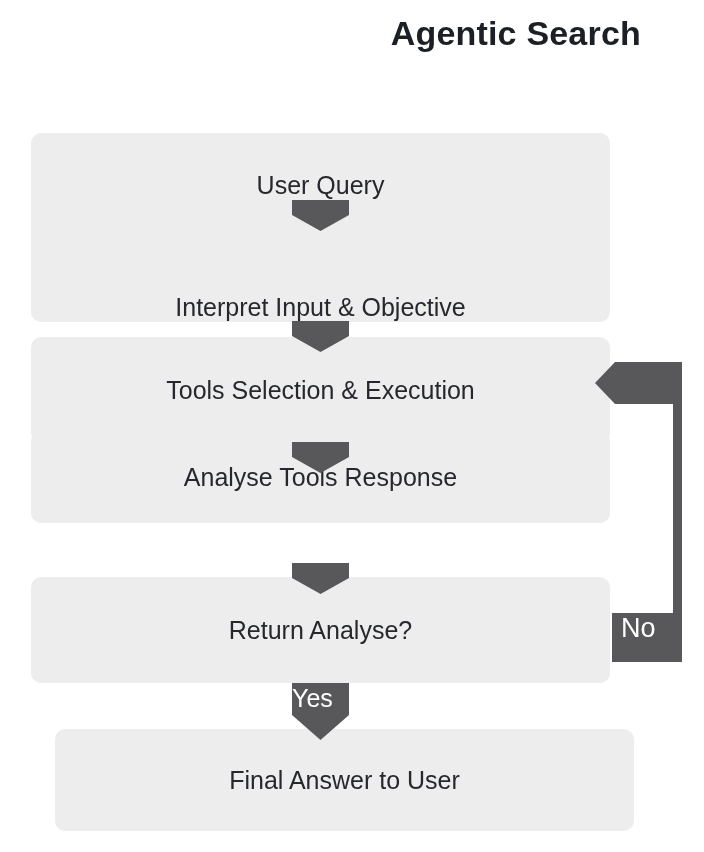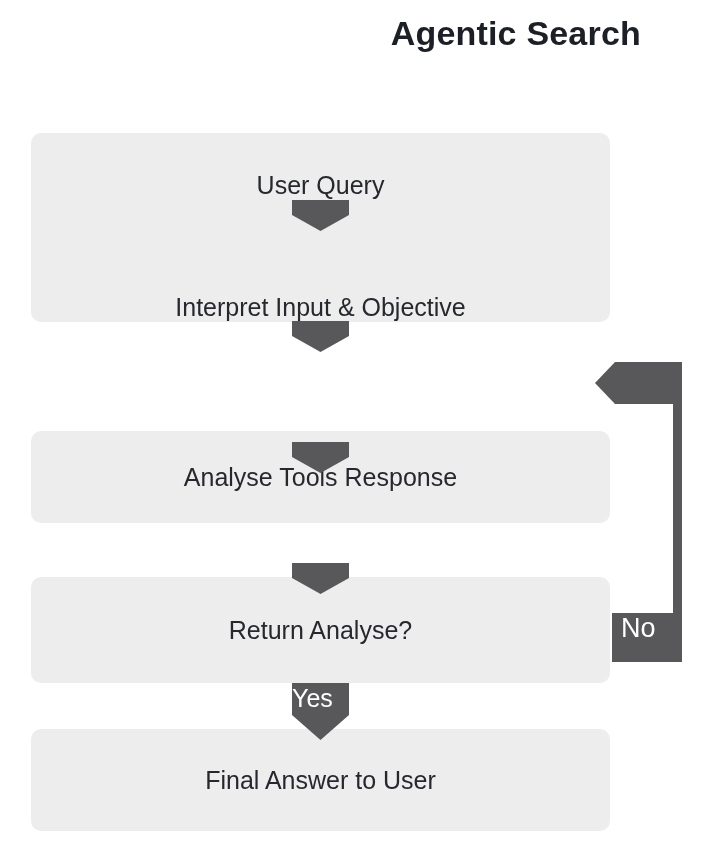--- a/index.html
+++ b/index.html
@@ -33,21 +33,21 @@
     justify-content: center;
     font-size: 25px;
     color: var(--node-text, #26282d);
     z-index: 1;
   }
   .n1 { top: 95px;  height: 105px; margin-top: 38px; }
   .n2 { top: 214px; height: 108px; align-items: flex-end; }
   .n3 { top: 337px; height: 106px; }
   .n4 { top: 431px; height: 92px; }
   .n5 { top: 577px; height: 106px; }
-  .n6 { top: 729px; height: 102px; }
+  .n6 { top: 729px; height: 102px; margin-left: 24px; }
   .arrow-down {
     position: absolute;
     left: 292px;
     width: 57px;
     height: 31px;
     background: var(--arrow-fill, #58585a);
     clip-path: polygon(0 0, 100% 0, 100% 48%, 50% 100%, 0 48%);
     z-index: 2;
   }
   .a1 { top: 200px; }
@@ -116,20 +116,23 @@
   </div>
 
   <div class="arrow-down a1"></div>
 
   <div class="node n2">
     <span>Interpret Input &amp; Objective</span>
   </div>
 
   <div class="arrow-down a2"></div>
 
+  <div class="node n3">
+    <span>Tools Selection &amp; Execution</span>
+  </div>
 
   <div class="arrow-down a3"></div>
 
   <div class="node n4">
     <span>Analyse Tools Response</span>
   </div>
 
   <div class="arrow-down a4"></div>
 
   <div class="node n5">

